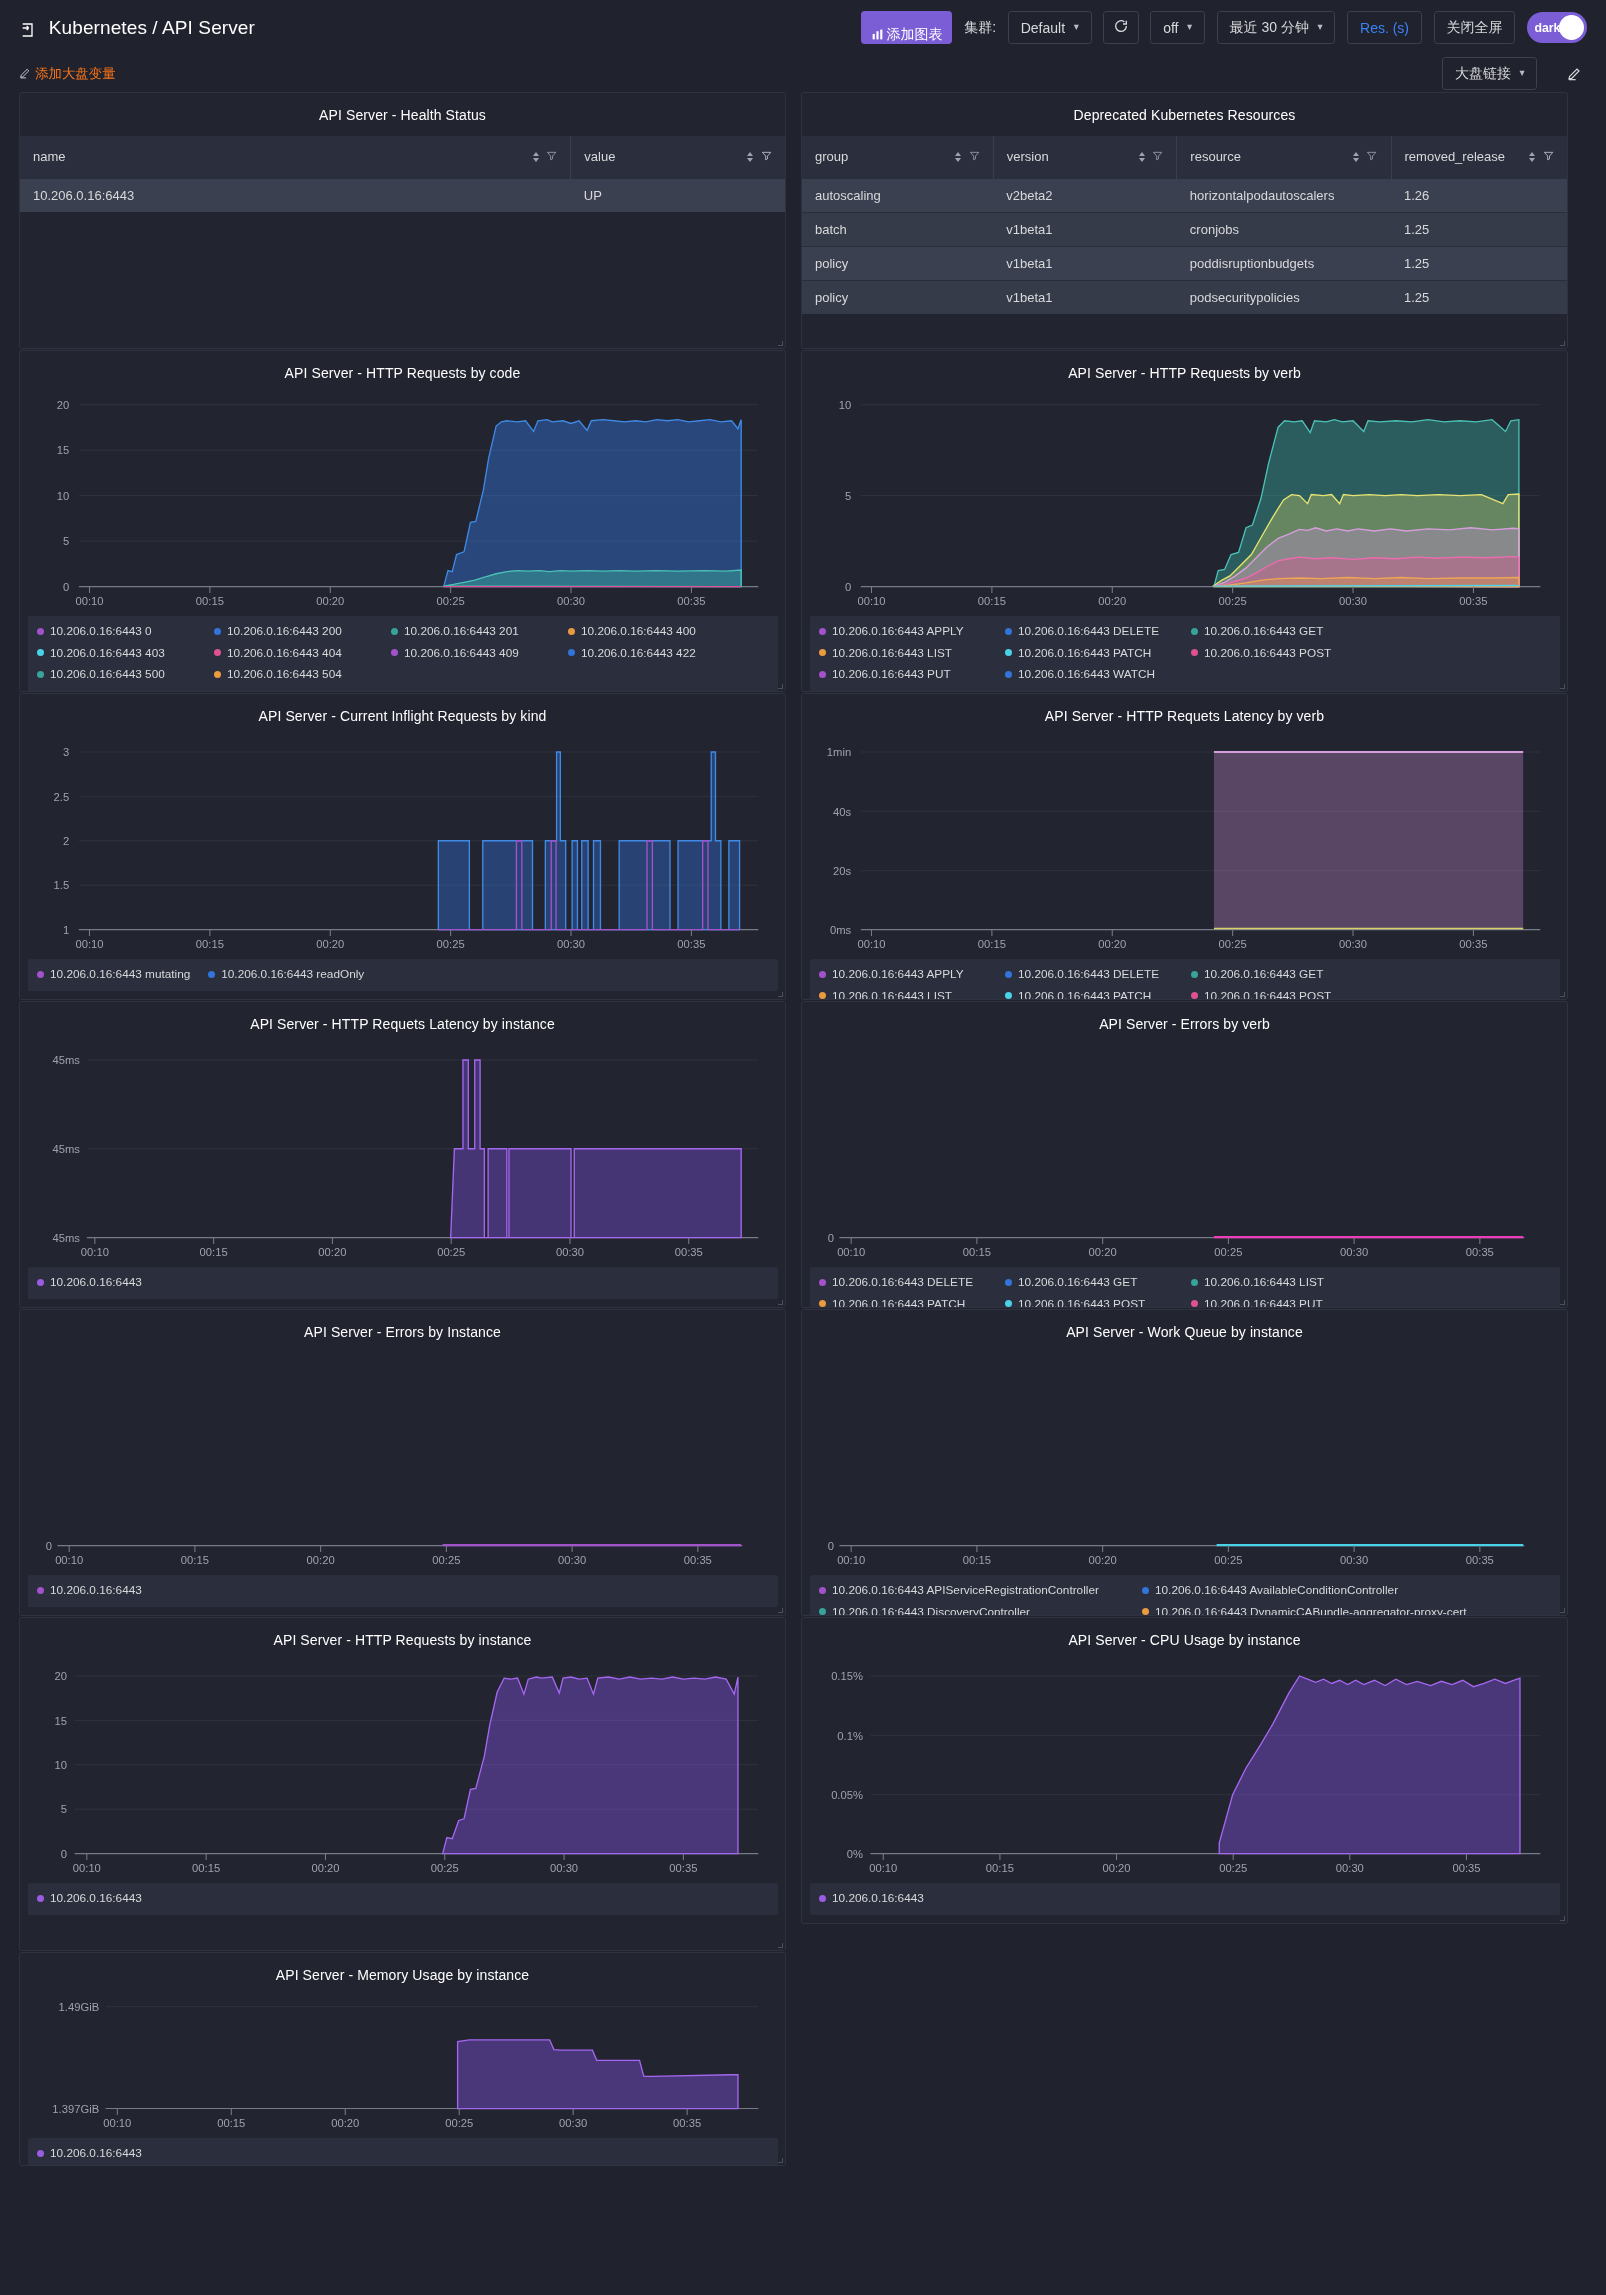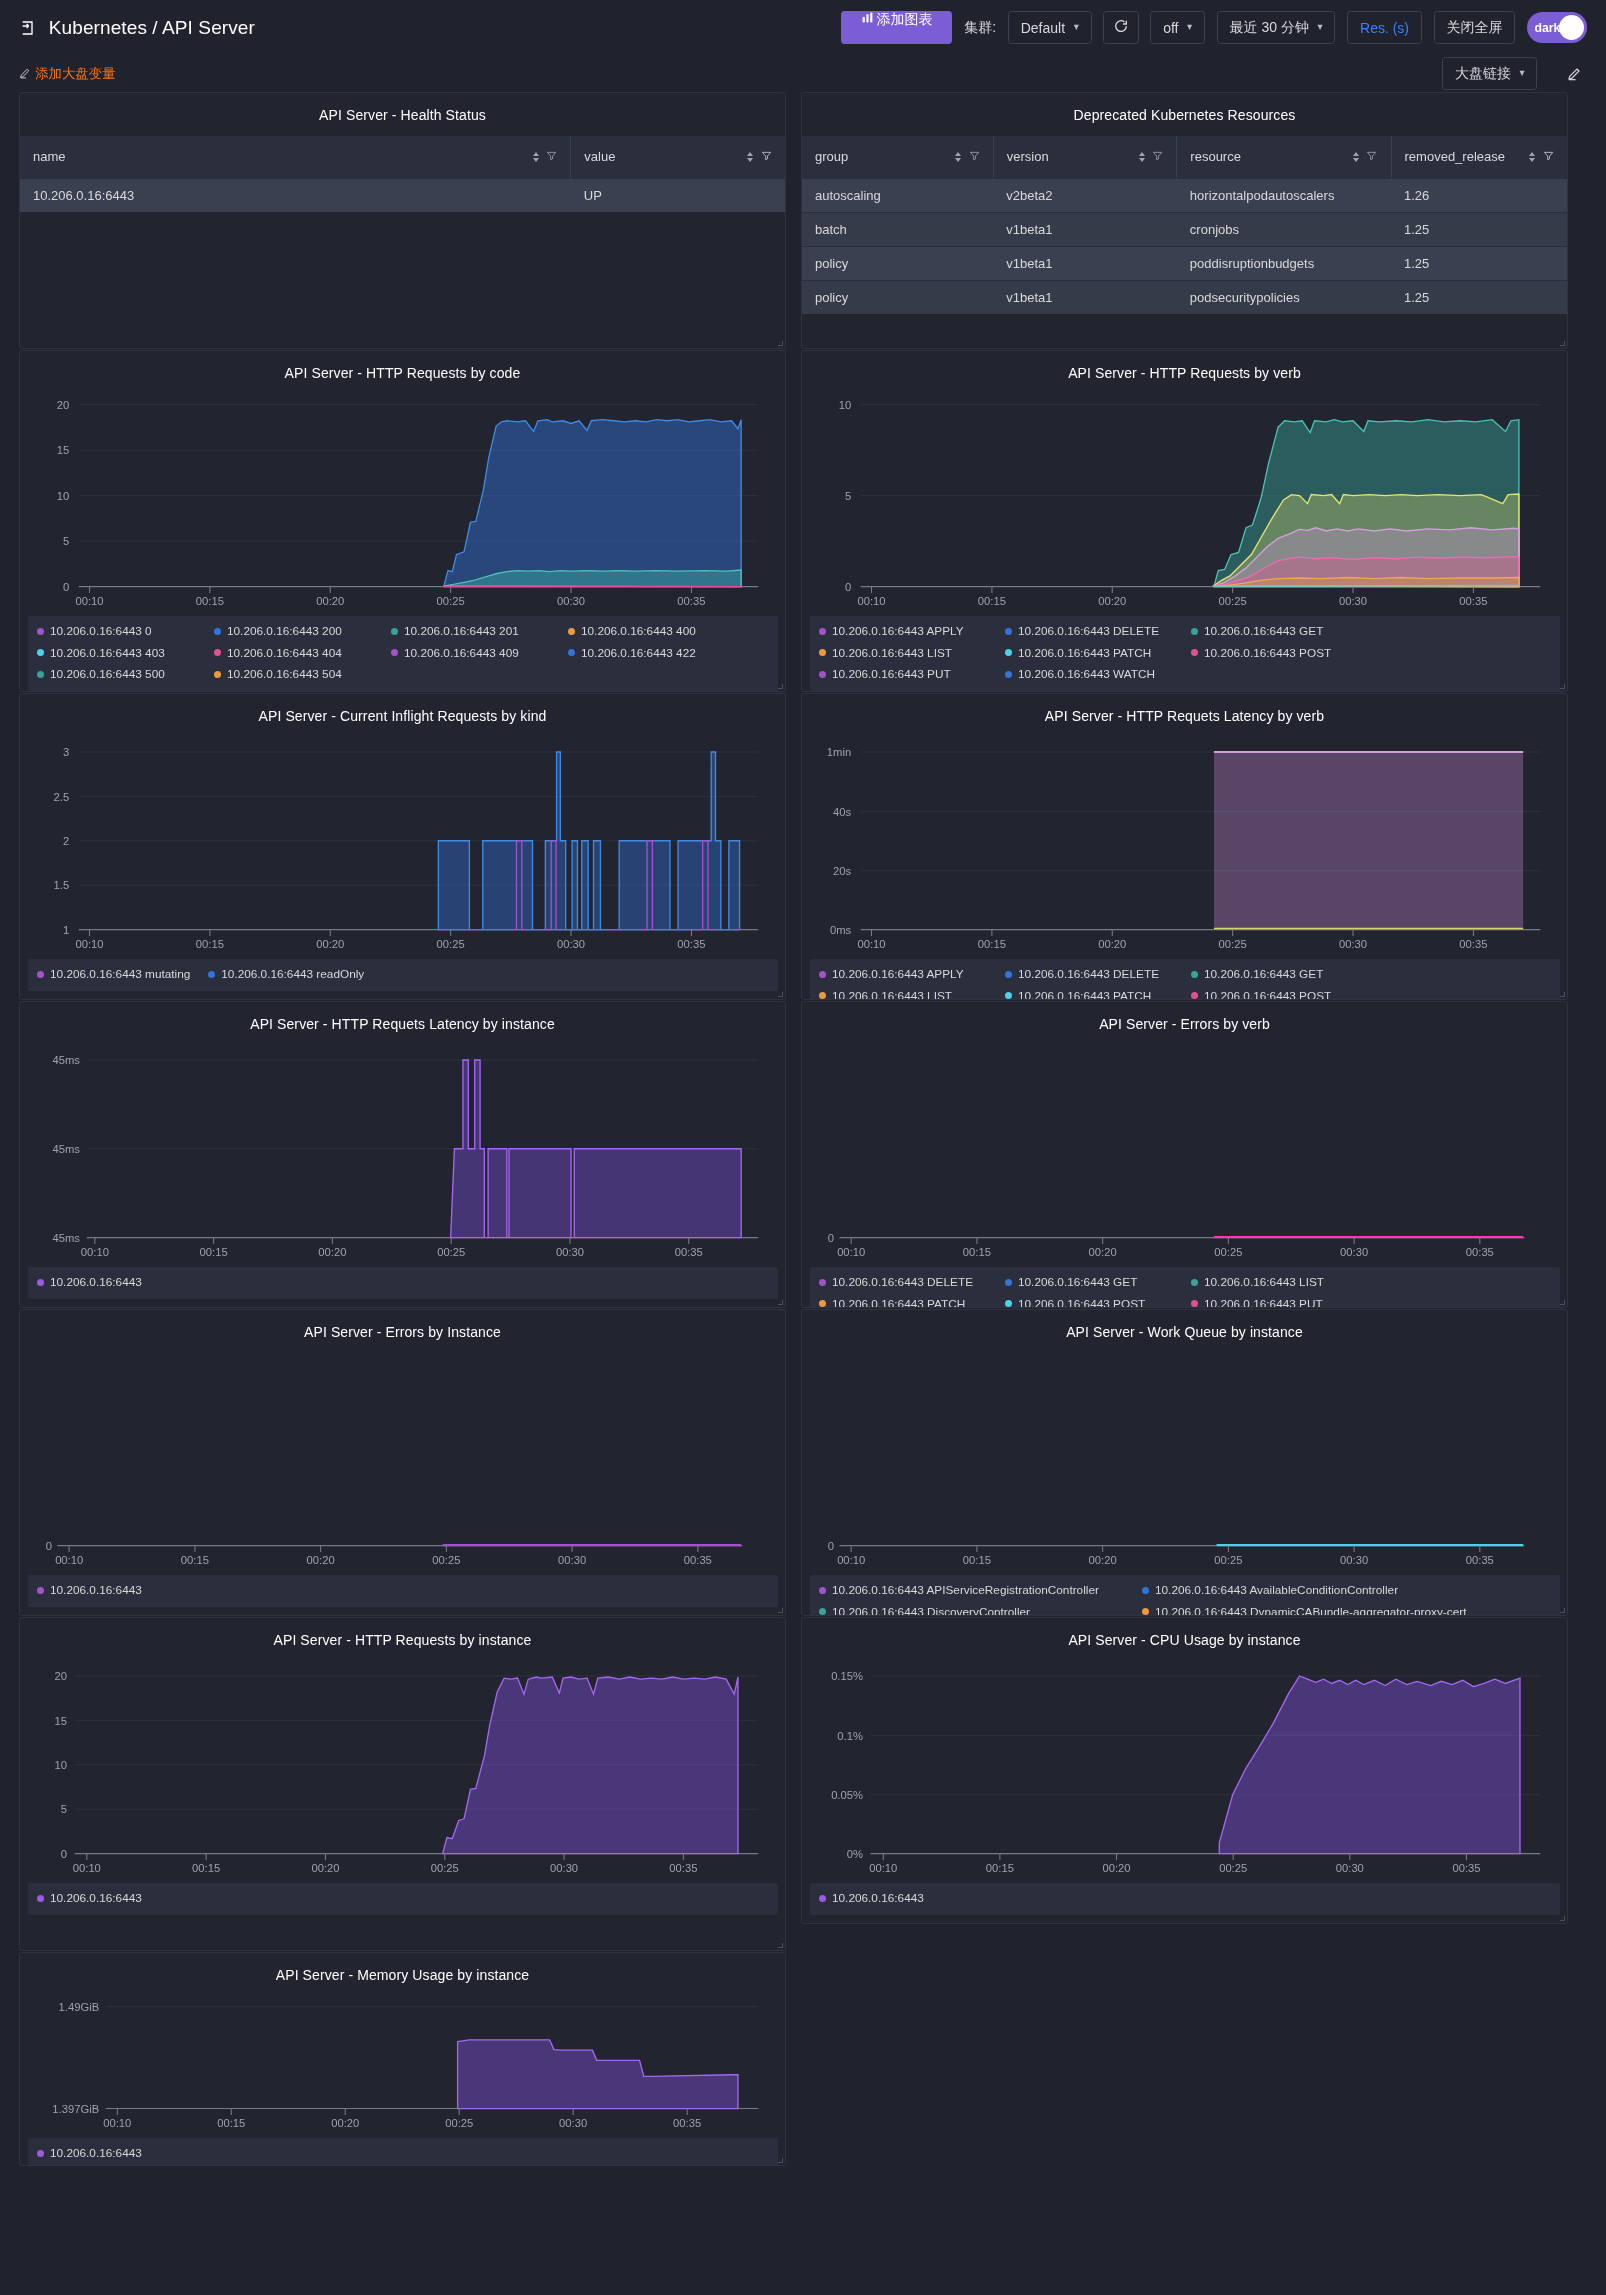--- a/index.html
+++ b/index.html
@@ -12,21 +12,21 @@
   }
 
   
   .topnav {
     height: 55px;
     display: flex;
     align-items: center;
     padding: 0 19px 0 19px;
     background: #20222e;
   }
-  .nav-left { display: flex; align-items: center; gap: 11.8px; flex: 0 0 auto; }
+  .nav-left { display: flex; align-items: flex-end; gap: 11.8px; flex: 0 0 auto; }
   .collapse-icon {
     width: 18px; height: 18px;
     display: flex; align-items: center; justify-content: center;
     cursor: pointer;
   }
   .nav-title {
     font-size: 19px;
     color: #ffffff;
     font-weight: 400;
     letter-spacing: 0.1px;
@@ -36,23 +36,23 @@
     margin-left: auto;
     display: flex;
     align-items: center;
     gap: 11.8px;
   }
   .btn-primary {
     background: #7b5dd6;
     color: #fff;
     border-radius: 3.7px;
     height: 33px;
-    padding: 0 20px;
+    padding: 0 10px;
     display: flex;
-    align-items: flex-start;
+    align-items: flex-end;
     gap: 2px;
     font-size: 14px;
     cursor: pointer;
     border: none;
     white-space: nowrap;
   }
   .nav-label {
     font-size: 14px;
     color: #d8d9da;
     white-space: nowrap;

